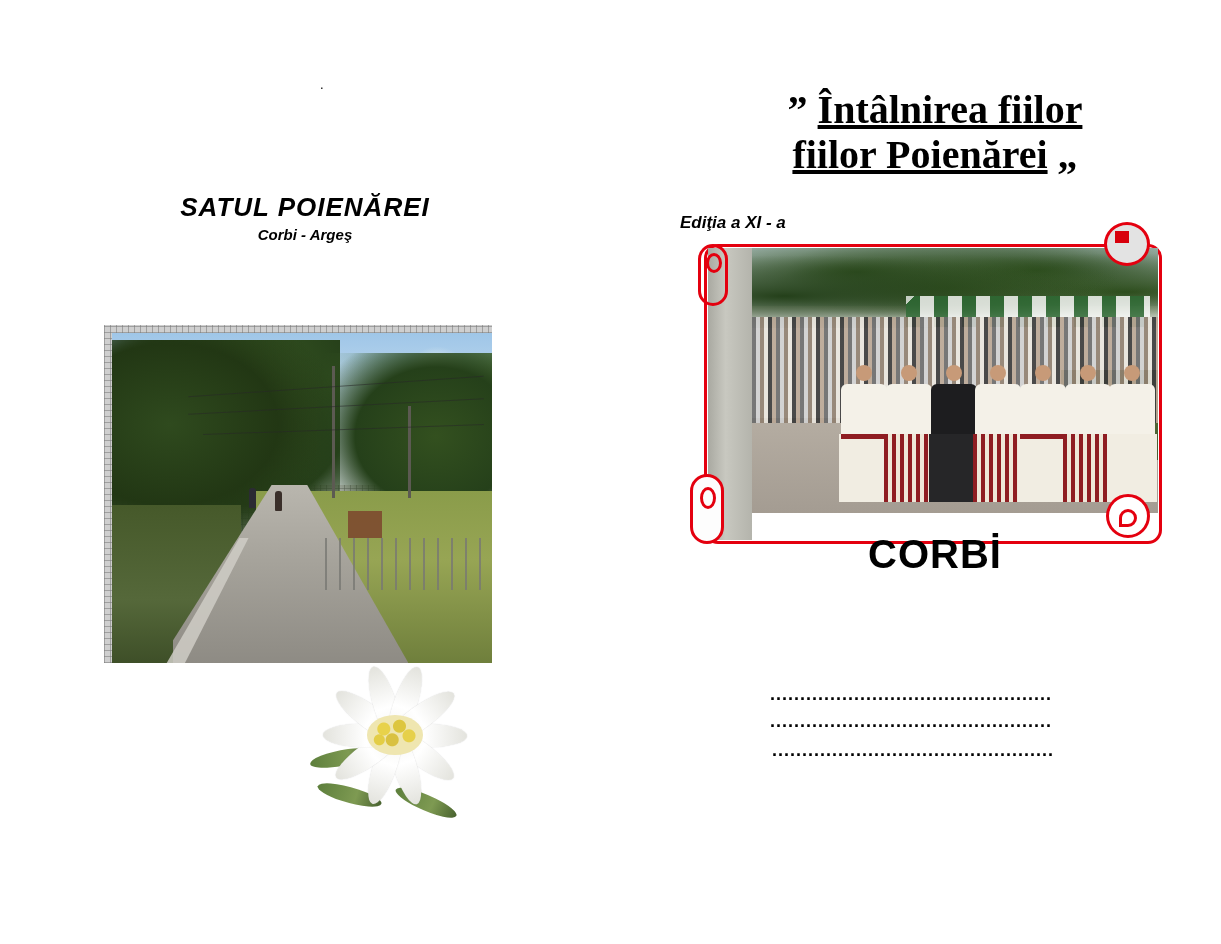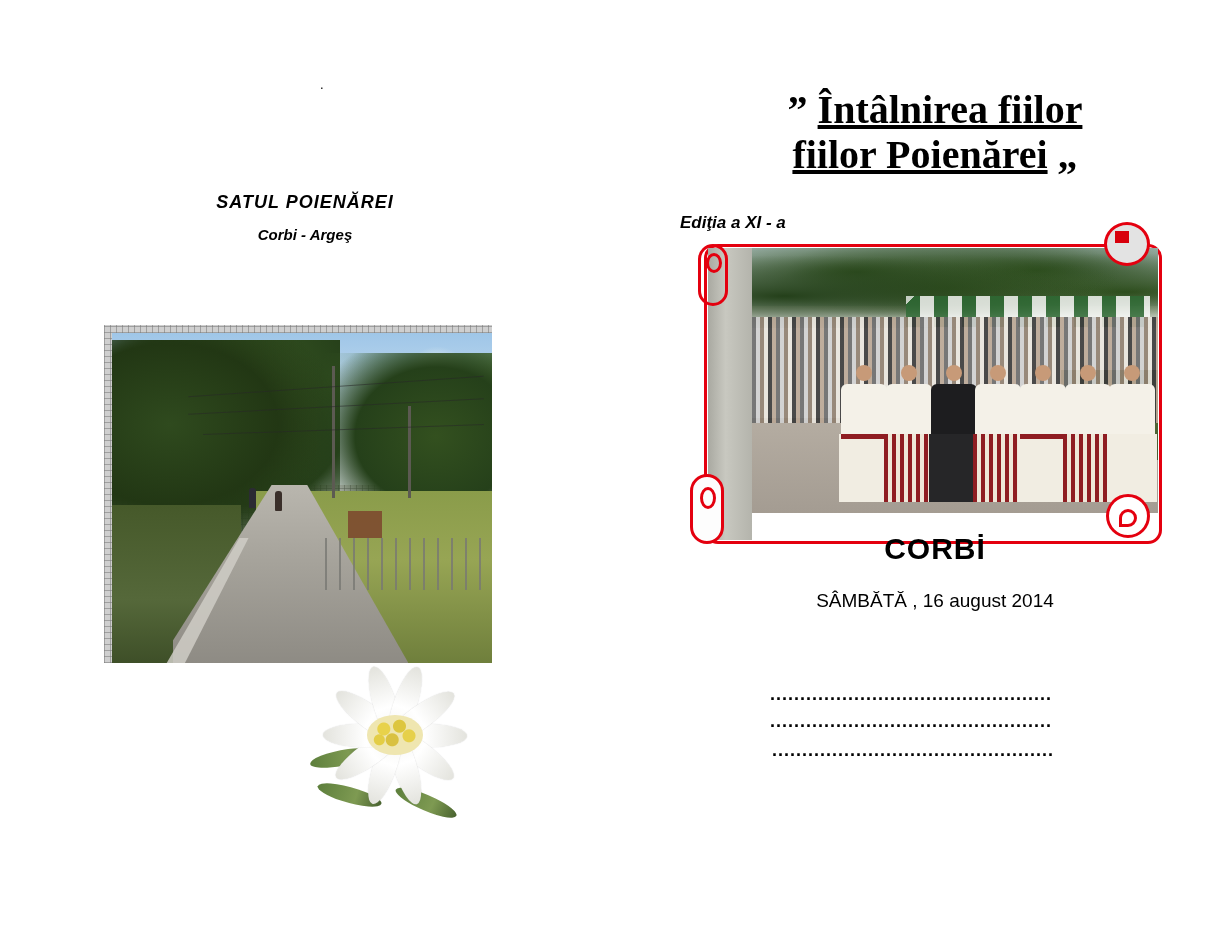--- a/index.html
+++ b/index.html
@@ -33,21 +33,21 @@
     color: #000;
   }
   #village-title {
     position: absolute;
     left: 60px; top: 192px;
     width: 490px;
     text-align: center;
     font-family: "Liberation Sans", sans-serif;
     font-weight: bold;
     font-style: italic;
-    font-size: 18px;
+    font-size: 26px;
     letter-spacing: 1px;
   }
   #village-subtitle {
     position: absolute;
     left: 60px; top: 226px;
     width: 490px;
     text-align: center;
     font-family: "Liberation Sans", sans-serif;
     font-weight: bold;
     font-style: italic;
@@ -368,21 +368,21 @@
     background: #8f1d22;
   }
 
   #corbi {
     position: absolute;
     left: 70px; top: 532px;
     width: 510px;
     text-align: center;
     font-family: "Liberation Sans", sans-serif;
     font-weight: bold;
-    font-size: 30px;
+    font-size: 40px;
     letter-spacing: 1px;
   }
   #date-line {
     position: absolute;
     left: 70px; top: 590px;
     width: 510px;
     text-align: center;
     font-family: "Liberation Sans", sans-serif;
     font-size: 19px;
   }
@@ -521,19 +521,18 @@
           </div>
       </div>
 
       <div class="curl" id="curl-top"></div>
       <div class="curl" id="curl-left"></div>
       <div class="curl" id="curl-right-top"></div>
       <div class="curl" id="curl-right-bot"></div>
     </div>
 
     <div id="corbi">CORBİ</div>
-    <div id="date-line">SÂMBĂTĂ , 16  august  2014</div>
 
     <div class="dots-line" id="dots1">...............................................</div>
     <div class="dots-line" id="dots2">...............................................</div>
     <div class="dots-line" id="dots3">...............................................</div>
   </div>
 </div>
 
 </body></html>

